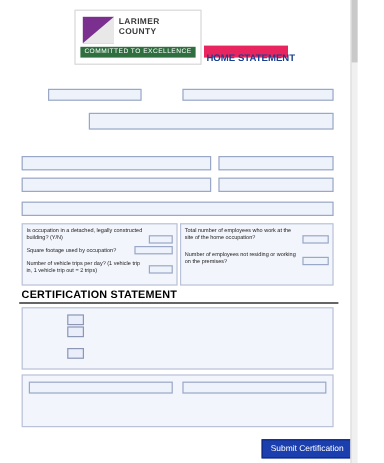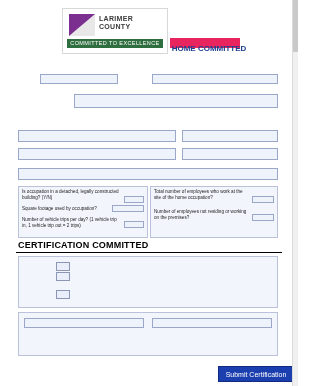--- a/index.html
+++ b/index.html
@@ -46,21 +46,21 @@
     <div class="logo-text">
       <div>LARIMER</div>
       <div>COUNTY</div>
     </div>
     <div class="logo-bar">
       <span>COMMITTED TO EXCELLENCE</span>
     </div>
   </div>
 
   <div class="title-band"></div>
-  <div class="title-txt">HOME COMMITTED</div>
+  <div class="title-txt">HOME STATEMENT</div>
 
   <div class="fld" style="left:40px;top:74px;width:78px;height:10px;"></div>
   <div class="fld" style="left:152px;top:74px;width:126px;height:10px;"></div>
 
   <div class="fld" style="left:74px;top:94px;width:204px;height:14px;"></div>
 
   <div class="fld" style="left:18px;top:130px;width:158px;height:12px;"></div>
   <div class="fld" style="left:182px;top:130px;width:96px;height:12px;"></div>
 
   <div class="fld" style="left:18px;top:148px;width:158px;height:12px;"></div>
@@ -80,21 +80,21 @@
   <div class="fld" style="left:124px;top:221px;width:20px;height:7px;"></div>
 
   <div class="panel" style="left:150px;top:186px;width:128px;height:52px;">
   </div>
   <div class="qtext" style="left:154px;top:189px;width:96px;">Total number of employees who work at the site of the home occupation?</div>
   <div class="fld" style="left:252px;top:196px;width:22px;height:7px;"></div>
 
   <div class="qtext" style="left:154px;top:209px;width:96px;">Number of employees not residing or working on the premises?</div>
   <div class="fld" style="left:252px;top:214px;width:22px;height:7px;"></div>
 
-  <div class="sect-title" style="left:18px;top:240px;">CERTIFICATION COMMITTED</div>
+  <div class="sect-title" style="left:18px;top:240px;">CERTIFICATION STATEMENT</div>
   <div class="rule" style="left:16px;top:252px;width:266px;"></div>
 
   <div class="panel" style="left:18px;top:256px;width:260px;height:52px;"></div>
 
   <div class="chk" style="left:56px;top:262px;width:14px;height:9px;"></div>
   <div class="chk" style="left:56px;top:272px;width:14px;height:9px;"></div>
   <div class="chk" style="left:56px;top:290px;width:14px;height:9px;"></div>
 
   <div class="panel" style="left:18px;top:312px;width:260px;height:44px;"></div>
   <div class="fld" style="left:24px;top:318px;width:120px;height:10px;"></div>

